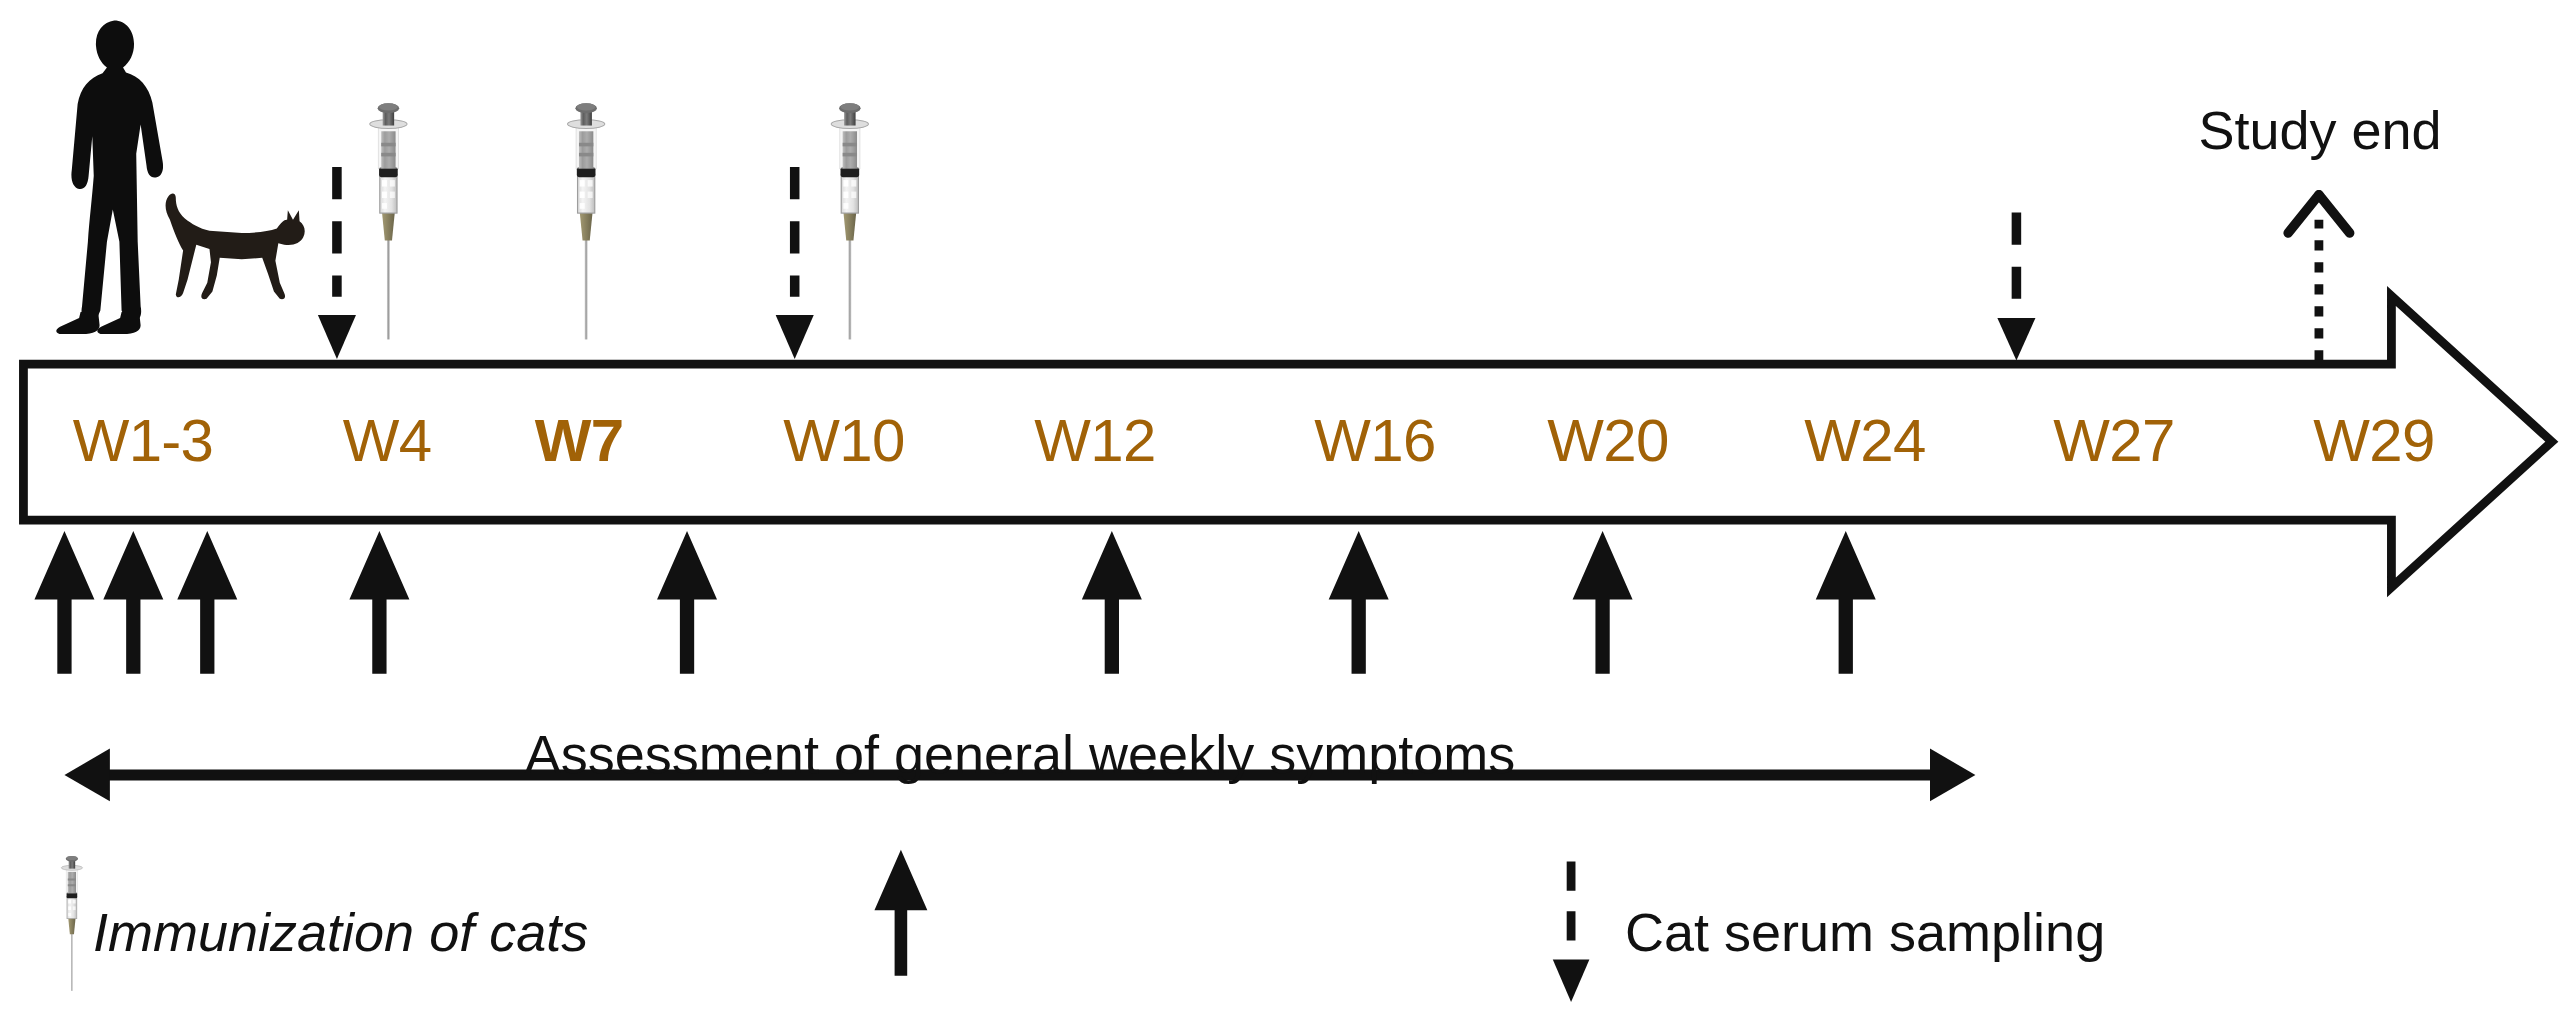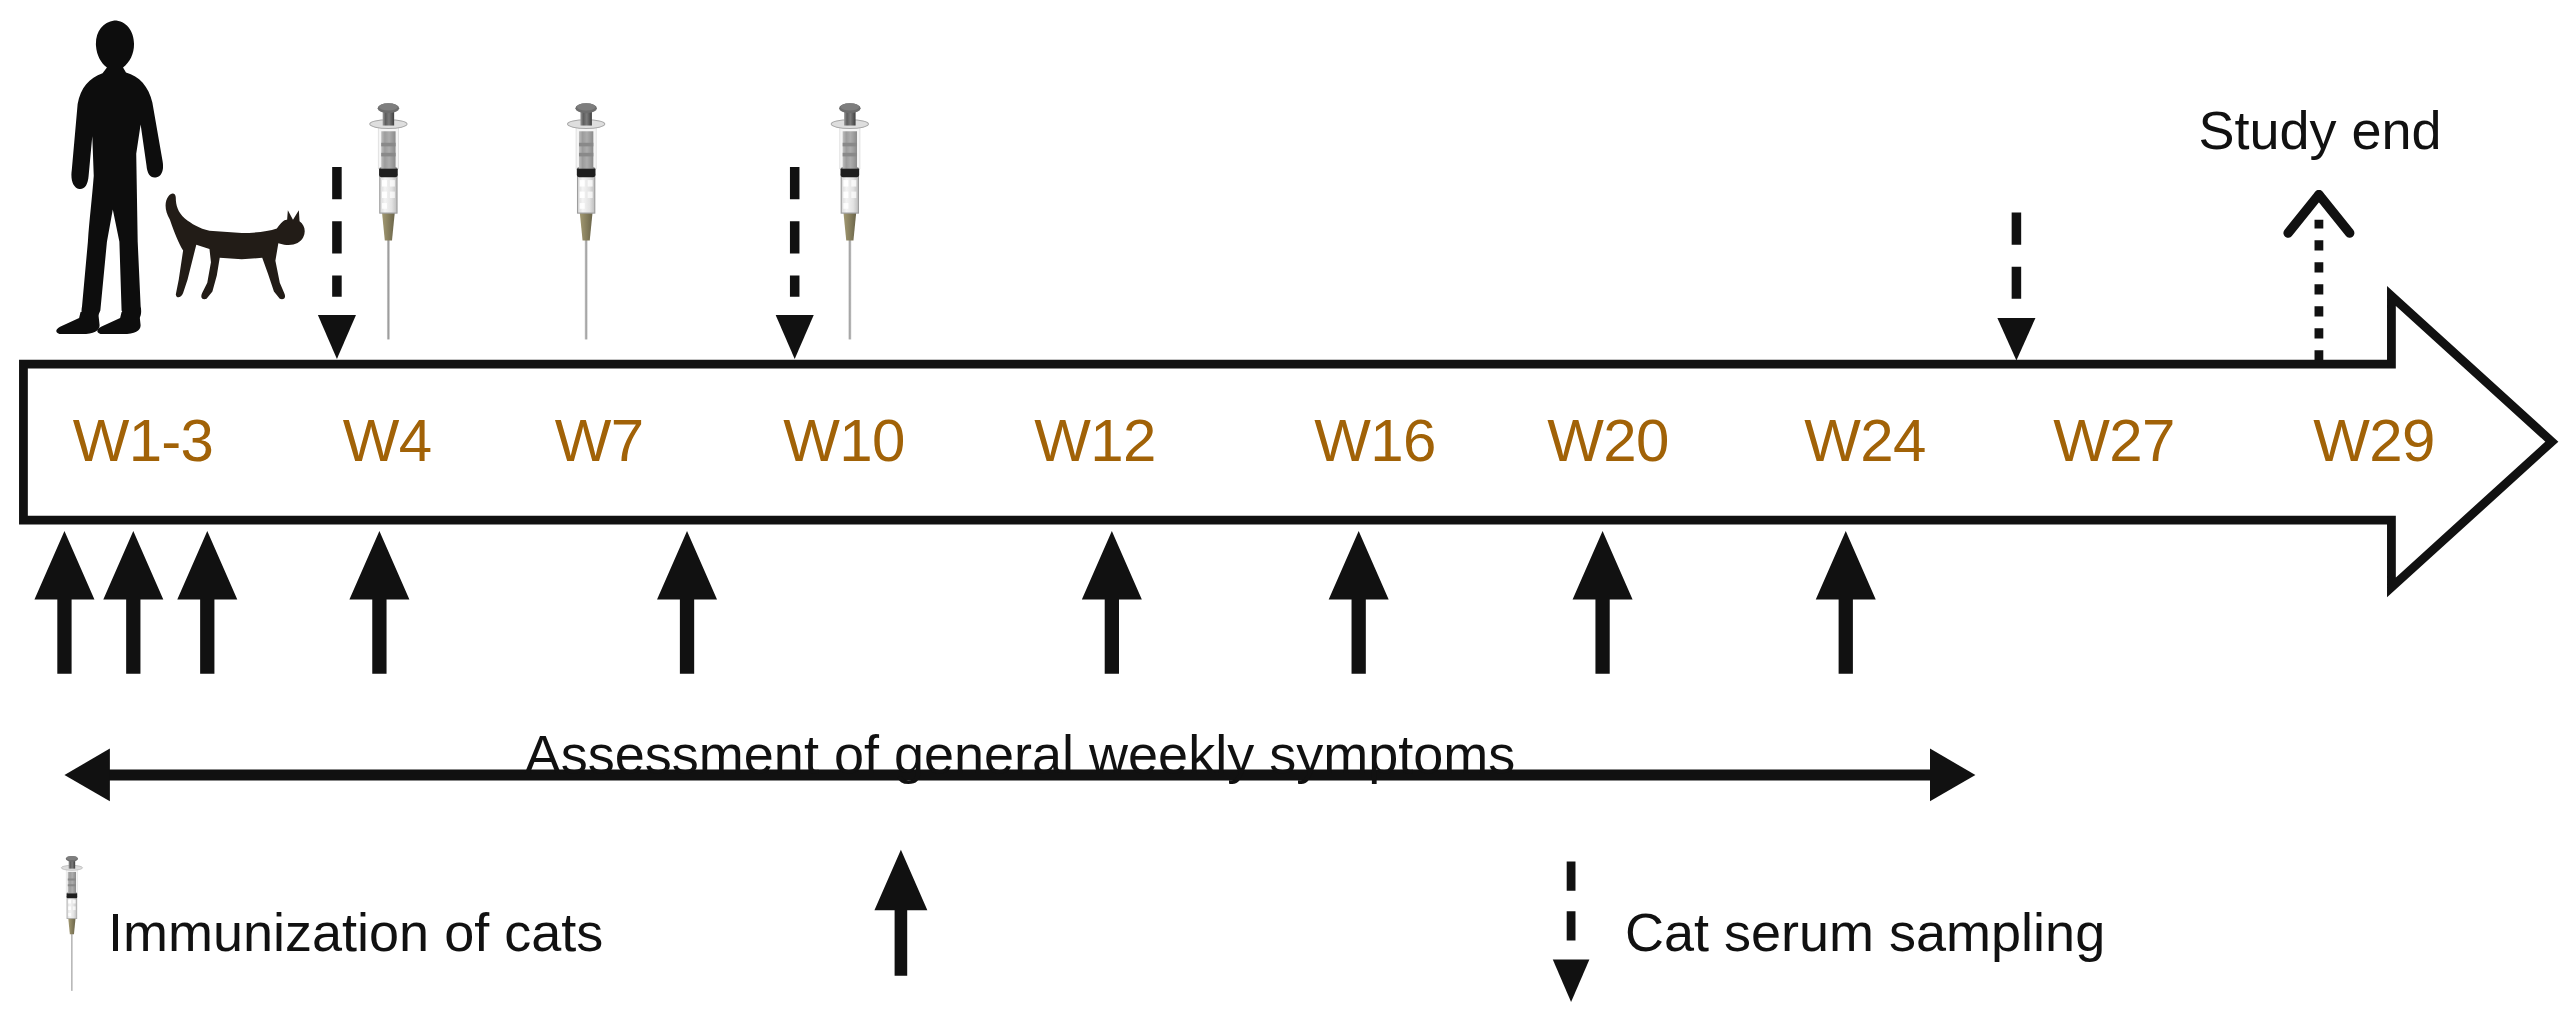--- a/index.html
+++ b/index.html
@@ -264,30 +264,30 @@
       <use href="#uparrow" transform="translate(1230,1332) scale(1.72)"></use>
     </g>
     <g>
       <line x1="2145" y1="1176" x2="2145" y2="1290" stroke="#111111" stroke-width="12" stroke-dasharray="40 28"></line>
       <path d="M2145 1368 L2120 1310 L2170 1310 Z" fill="#111111"></path>
     </g>
   </svg>
 
   <div class="wk" style="left: 143px; top: 441px;">W1-3</div>
   <div class="wk" style="left: 387px; top: 441px;">W4</div>
-  <div class="wk" style="left: 599px; top: 441px;">W7</div>
+  <div class="wk" style="left: 579px; top: 441px; font-weight: bold;">W7</div>
   <div class="wk" style="left: 844px; top: 441px;">W10</div>
   <div class="wk" style="left: 1095px; top: 441px;">W12</div>
   <div class="wk" style="left: 1359px; top: 441px; margin-left: 16px;">W16</div>
   <div class="wk" style="left: 1608px; top: 441px;">W20</div>
   <div class="wk" style="left: 1865px; top: 441px;">W24</div>
   <div class="wk" style="left: 2114px; top: 441px;">W27</div>
   <div class="wk" style="left: 2374px; top: 441px; text-align: center;">W29</div>
 
   <div class="study-end" style="left:2320px; top:103px;">Study end</div>
 
   <div class="assess-label" style="left:1020px; top:703px;margin-top:24px;">Assessment of general weekly symptoms</div>
 
-  <div class="legend-text" style="left:108px; top:932px;">Immunization of cats</div>
+  <div class="legend-text" style="left:93px; top:932px;font-style:italic;">Immunization of cats</div>
   <div class="legend-text" style="left:1625px; top:932px;">Cat serum sampling</div>
 
 </div>
 
 
 </body></html>

